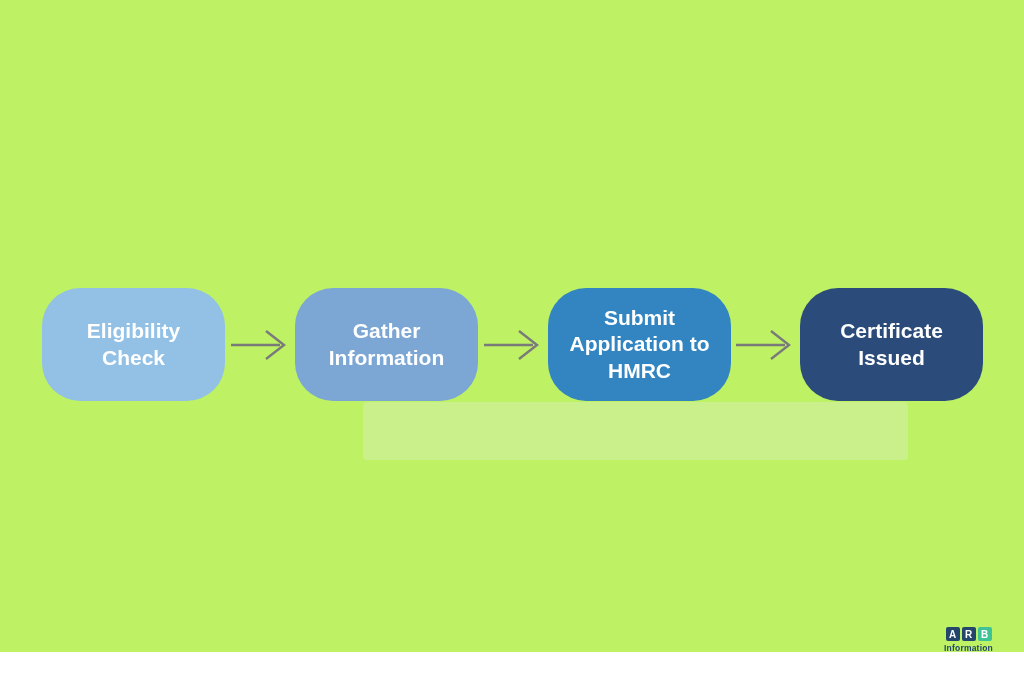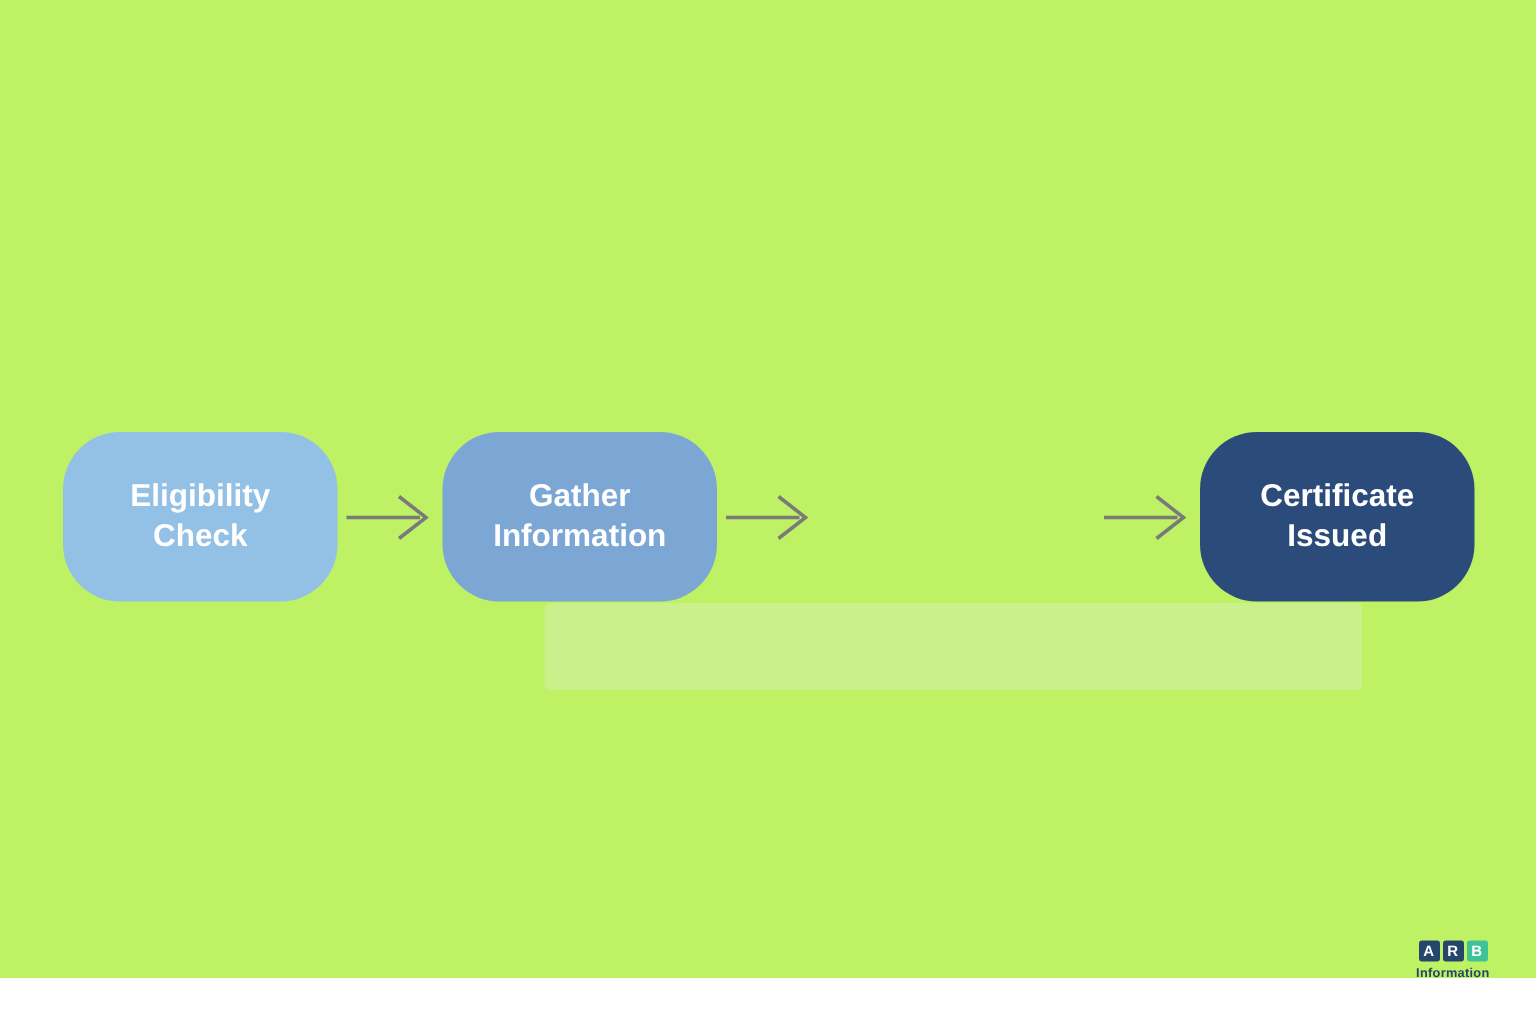--- a/index.html
+++ b/index.html
@@ -93,20 +93,23 @@
   </svg>
 
   <div class="step step-2" style="background: rgb(124, 166, 211);">Gather
 Information</div>
 
   <svg class="arrow arrow-2" viewBox="0 0 60 36" xmlns="http://www.w3.org/2000/svg">
     <line x1="1" y1="18" x2="50" y2="18" stroke="#7a7a7a" stroke-width="2.4"></line>
     <polyline points="36,4 54,18 36,32" fill="none" stroke="#7a7a7a" stroke-width="2.4"></polyline>
   </svg>
 
+  <div class="step step-3" style="background: rgb(50, 133, 193);">Submit
+Application to
+HMRC</div>
 
   <svg class="arrow arrow-3" viewBox="0 0 60 36" xmlns="http://www.w3.org/2000/svg">
     <line x1="1" y1="18" x2="50" y2="18" stroke="#7a7a7a" stroke-width="2.4"></line>
     <polyline points="36,4 54,18 36,32" fill="none" stroke="#7a7a7a" stroke-width="2.4"></polyline>
   </svg>
 
   <div class="step step-4" style="background: rgb(43, 76, 122);">Certificate
 Issued</div>
 
   <div class="logo">

